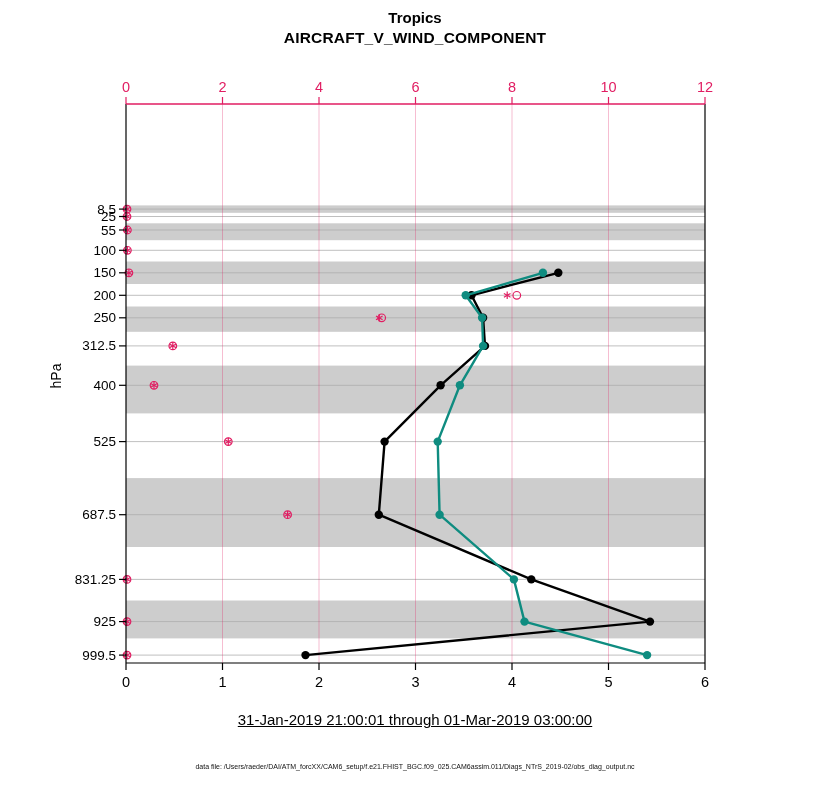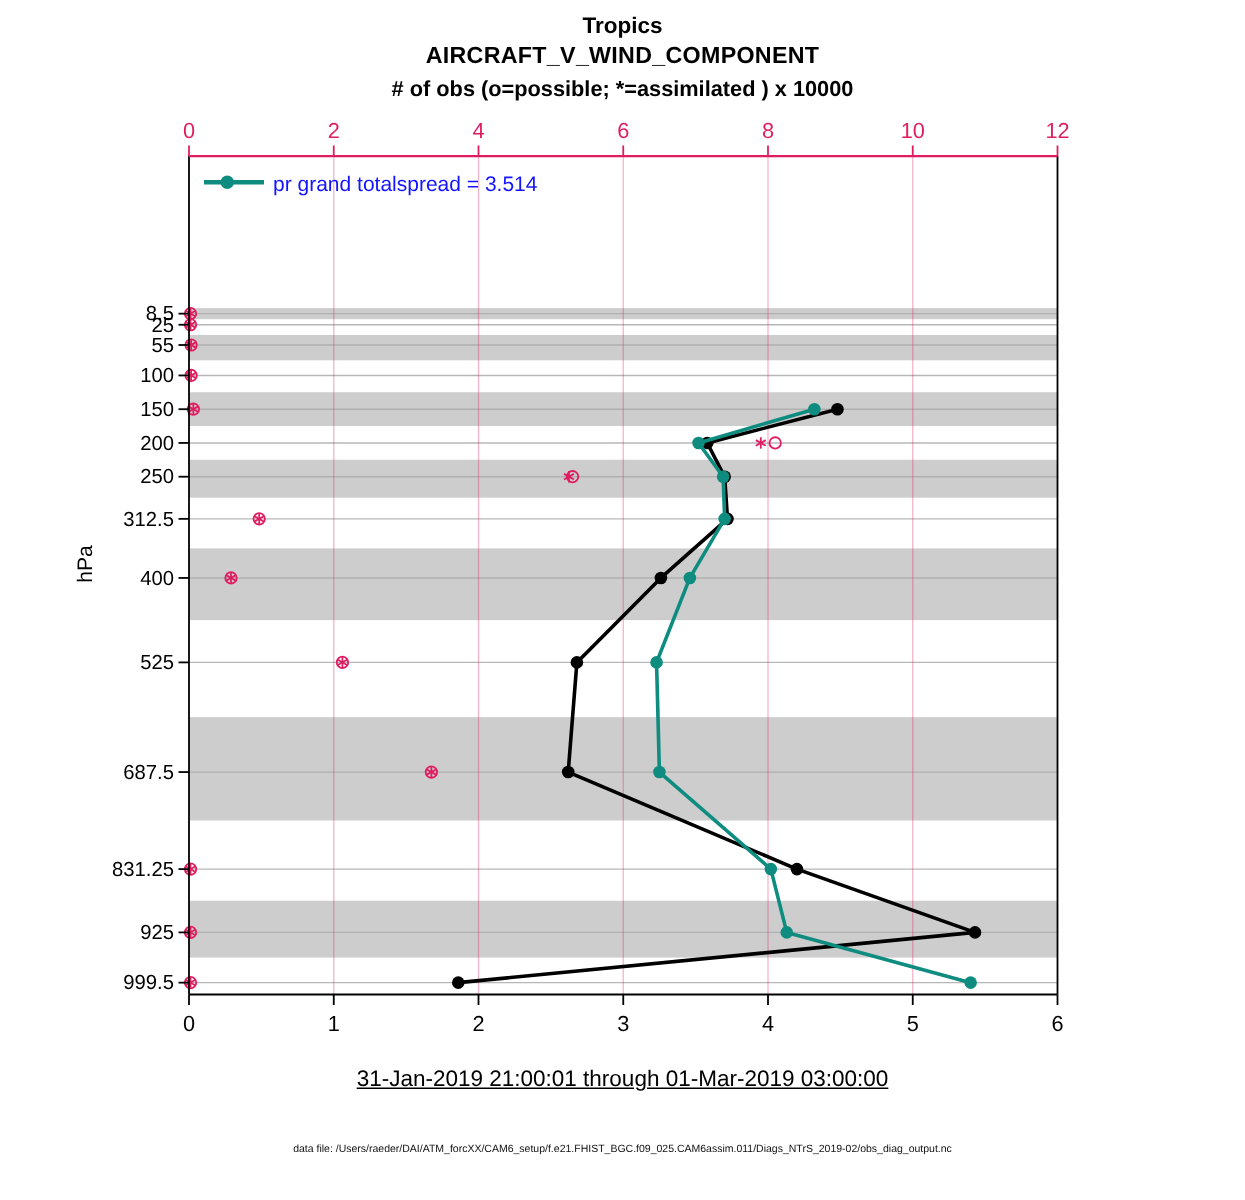--- a/index.html
+++ b/index.html
@@ -189,28 +189,20 @@
       <line x1="119.0" y1="579.4" x2="126.0" y2="579.4" stroke="#000" stroke-width="1.2"></line>
       <text x="116" y="583.9" text-anchor="end" font-size="13.5" fill="#000">831.25</text>
       <line x1="119.0" y1="621.6" x2="126.0" y2="621.6" stroke="#000" stroke-width="1.2"></line>
       <text x="116" y="626.1" text-anchor="end" font-size="13.5" fill="#000">925</text>
       <line x1="119.0" y1="655.1" x2="126.0" y2="655.1" stroke="#000" stroke-width="1.2"></line>
       <text x="116" y="659.6" text-anchor="end" font-size="13.5" fill="#000">999.5</text>
     </svg>
 
   <div id="subtitle" class="ctext">AIRCRAFT_V_WIND_COMPONENT</div>
   <div id="title" class="ctext">Tropics</div>
-  <div id="obs-label" class="ctext"># of obs (o=possible; *=assimilated ) x 10000</div>
 
   <div id="legend">
-    <div class="legend-row">
-      <span class="legend-swatch">
-        <span class="legend-line" style="background: rgb(15, 140, 128);"></span>
-          <span class="legend-dot" style="background: rgb(15, 140, 128);"></span>
-      </span>
-      <span class="legend-label">pr grand totalspread = 3.514</span>
-    </div>
   </div>
 
   <div id="ylabel">hPa</div>
   <div id="date-range" class="ctext">31-Jan-2019 21:00:01 through 01-Mar-2019 03:00:00</div>
   <div id="data-file" class="ctext">data file: /Users/raeder/DAI/ATM_forcXX/CAM6_setup/f.e21.FHIST_BGC.f09_025.CAM6assim.011/Diags_NTrS_2019-02/obs_diag_output.nc</div>
 </div>
 
 </body></html>

